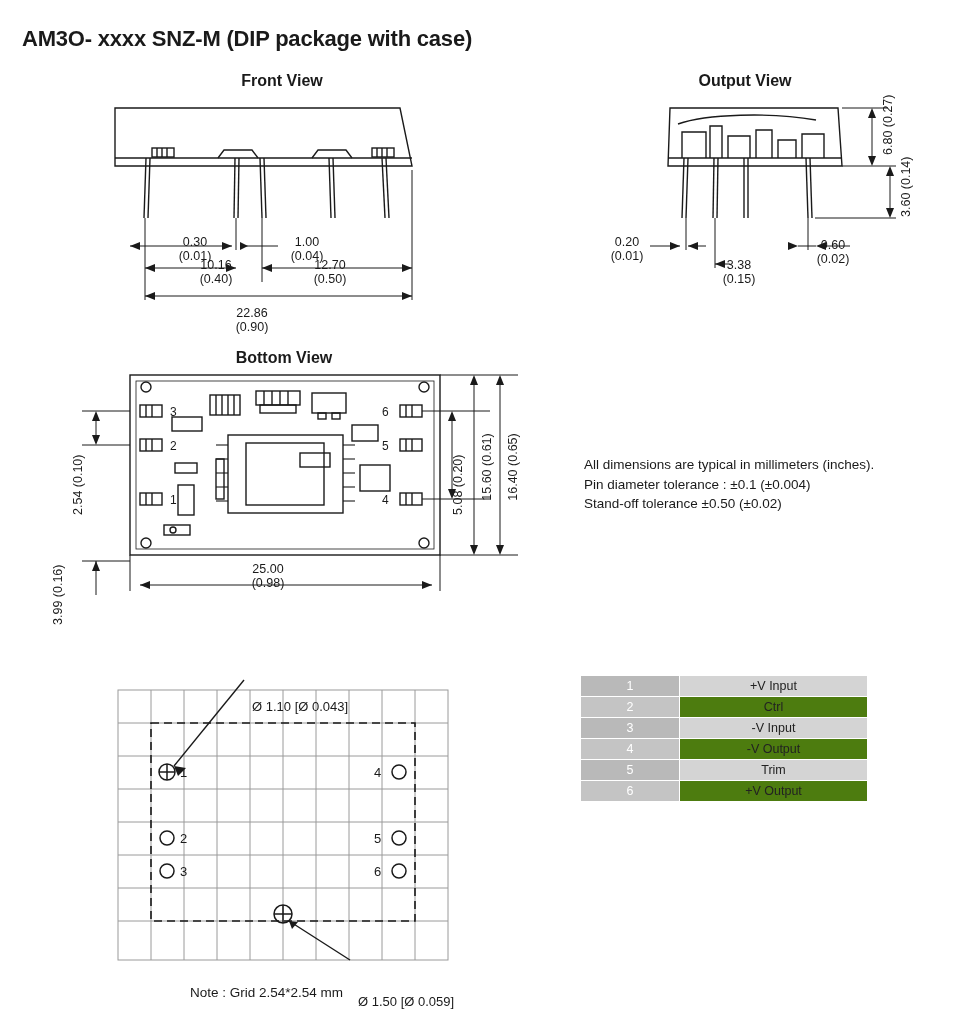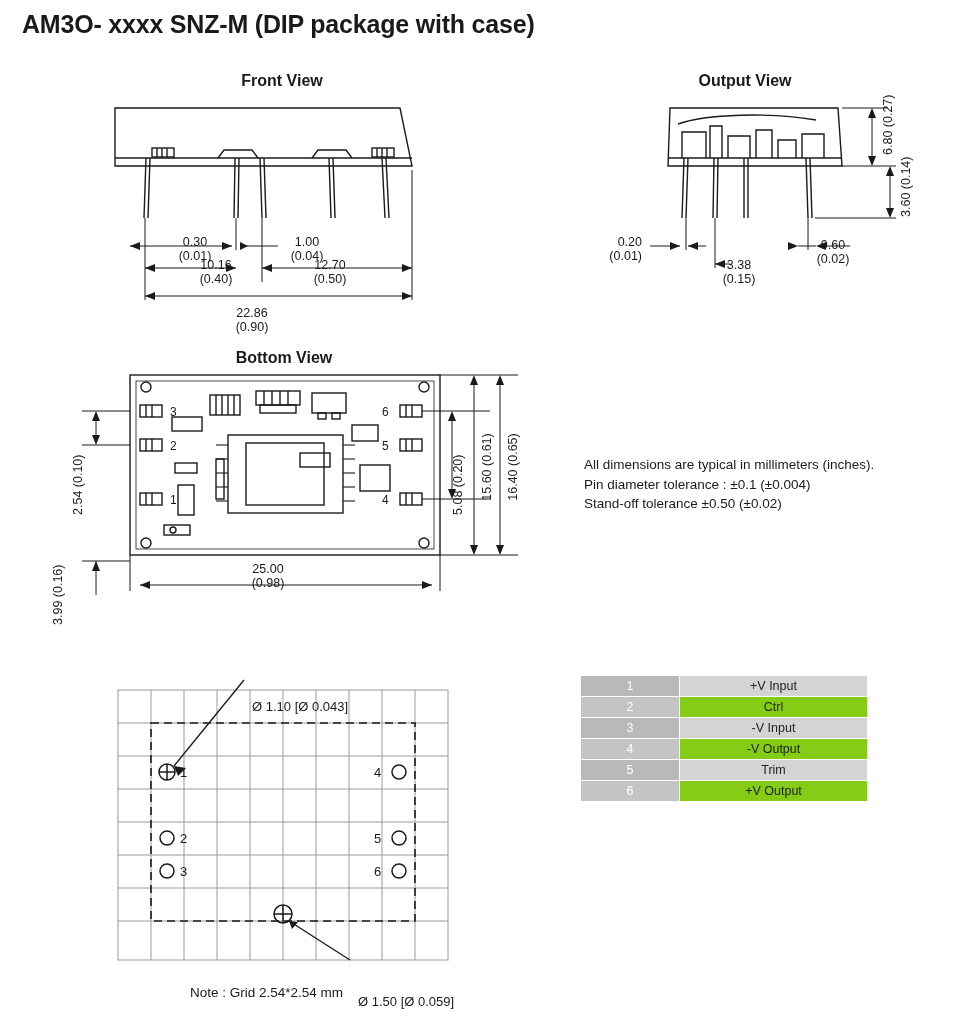--- a/index.html
+++ b/index.html
@@ -6,22 +6,22 @@
   body{
     width:960px;height:1024px;
     background:#ffffff;
     font-family:"Liberation Sans", sans-serif;
     color:#1a1a1a;
     position:relative;
     overflow:hidden;
   }
   .abs{position:absolute;}
   #title{
-    left:22px;top:10px;
-    font-size:25px;font-weight:bold;letter-spacing:-0.2px;text-align:center;
+    left:22px;top:26px;
+    font-size:22px;font-weight:bold;letter-spacing:-0.2px;text-align:center;
   }
   .view-title{
     font-size:16px;font-weight:bold;text-align:center;
   }
   .dim{
     font-size:12.5px;line-height:1.12;text-align:center;white-space:nowrap;
   }
   .notes{
     font-size:13.5px;line-height:1.45;white-space:pre-line;
   }
@@ -44,21 +44,21 @@
   #pinout tr.sub th{
     background:#9a9a9a;color:#ffffff;font-weight:normal;
   }
   #pinout td.pin{
     background:#b9b9b9;color:#ffffff;width:98px;
   }
   #pinout td.val{
     background:#d4d4d4;color:#222;
   }
   #pinout tr.alt td.pin{background:#c4c4c4;}
-  #pinout tr.alt td.val{background:#84cc16;}
+  #pinout tr.alt td.val{background:#4d7c0f;}
   #gridnote{
     left:190px;top:985px;font-size:13.5px;
   }
   .lbl{font-size:13px;margin-top:44px;}
 </style>
 </head>
 <body>
 
 <div class="abs" id="title">AM3O- xxxx SNZ-M (DIP package with case)</div>
 
@@ -203,21 +203,21 @@
 </div>
 
 <div class="abs dim" style="left:868px;top:128px;width:40px;transform:rotate(-90deg);transform-origin:center center;">
   <span>6.80</span>
   <span>(0.27)</span>
 </div>
 <div class="abs dim" style="left:886px;top:190px;width:40px;transform:rotate(-90deg);transform-origin:center center;">
   <span>3.60</span>
   <span>(0.14)</span>
 </div>
-<div class="abs dim" style="left:572px;top:235px;width:70px;text-align:right;">
+<div class="abs dim" style="left:592px;top:235px;width:70px;">
   <span>0.20</span><br>
   <span>(0.01)</span>
 </div>
 <div class="abs dim" style="left:798px;top:238px;width:70px;">
   <span>0.60</span><br>
   <span>(0.02)</span>
 </div>
 <div class="abs dim" style="left:704px;top:258px;width:70px;">
   <span>3.38</span><br>
   <span>(0.15)</span>

